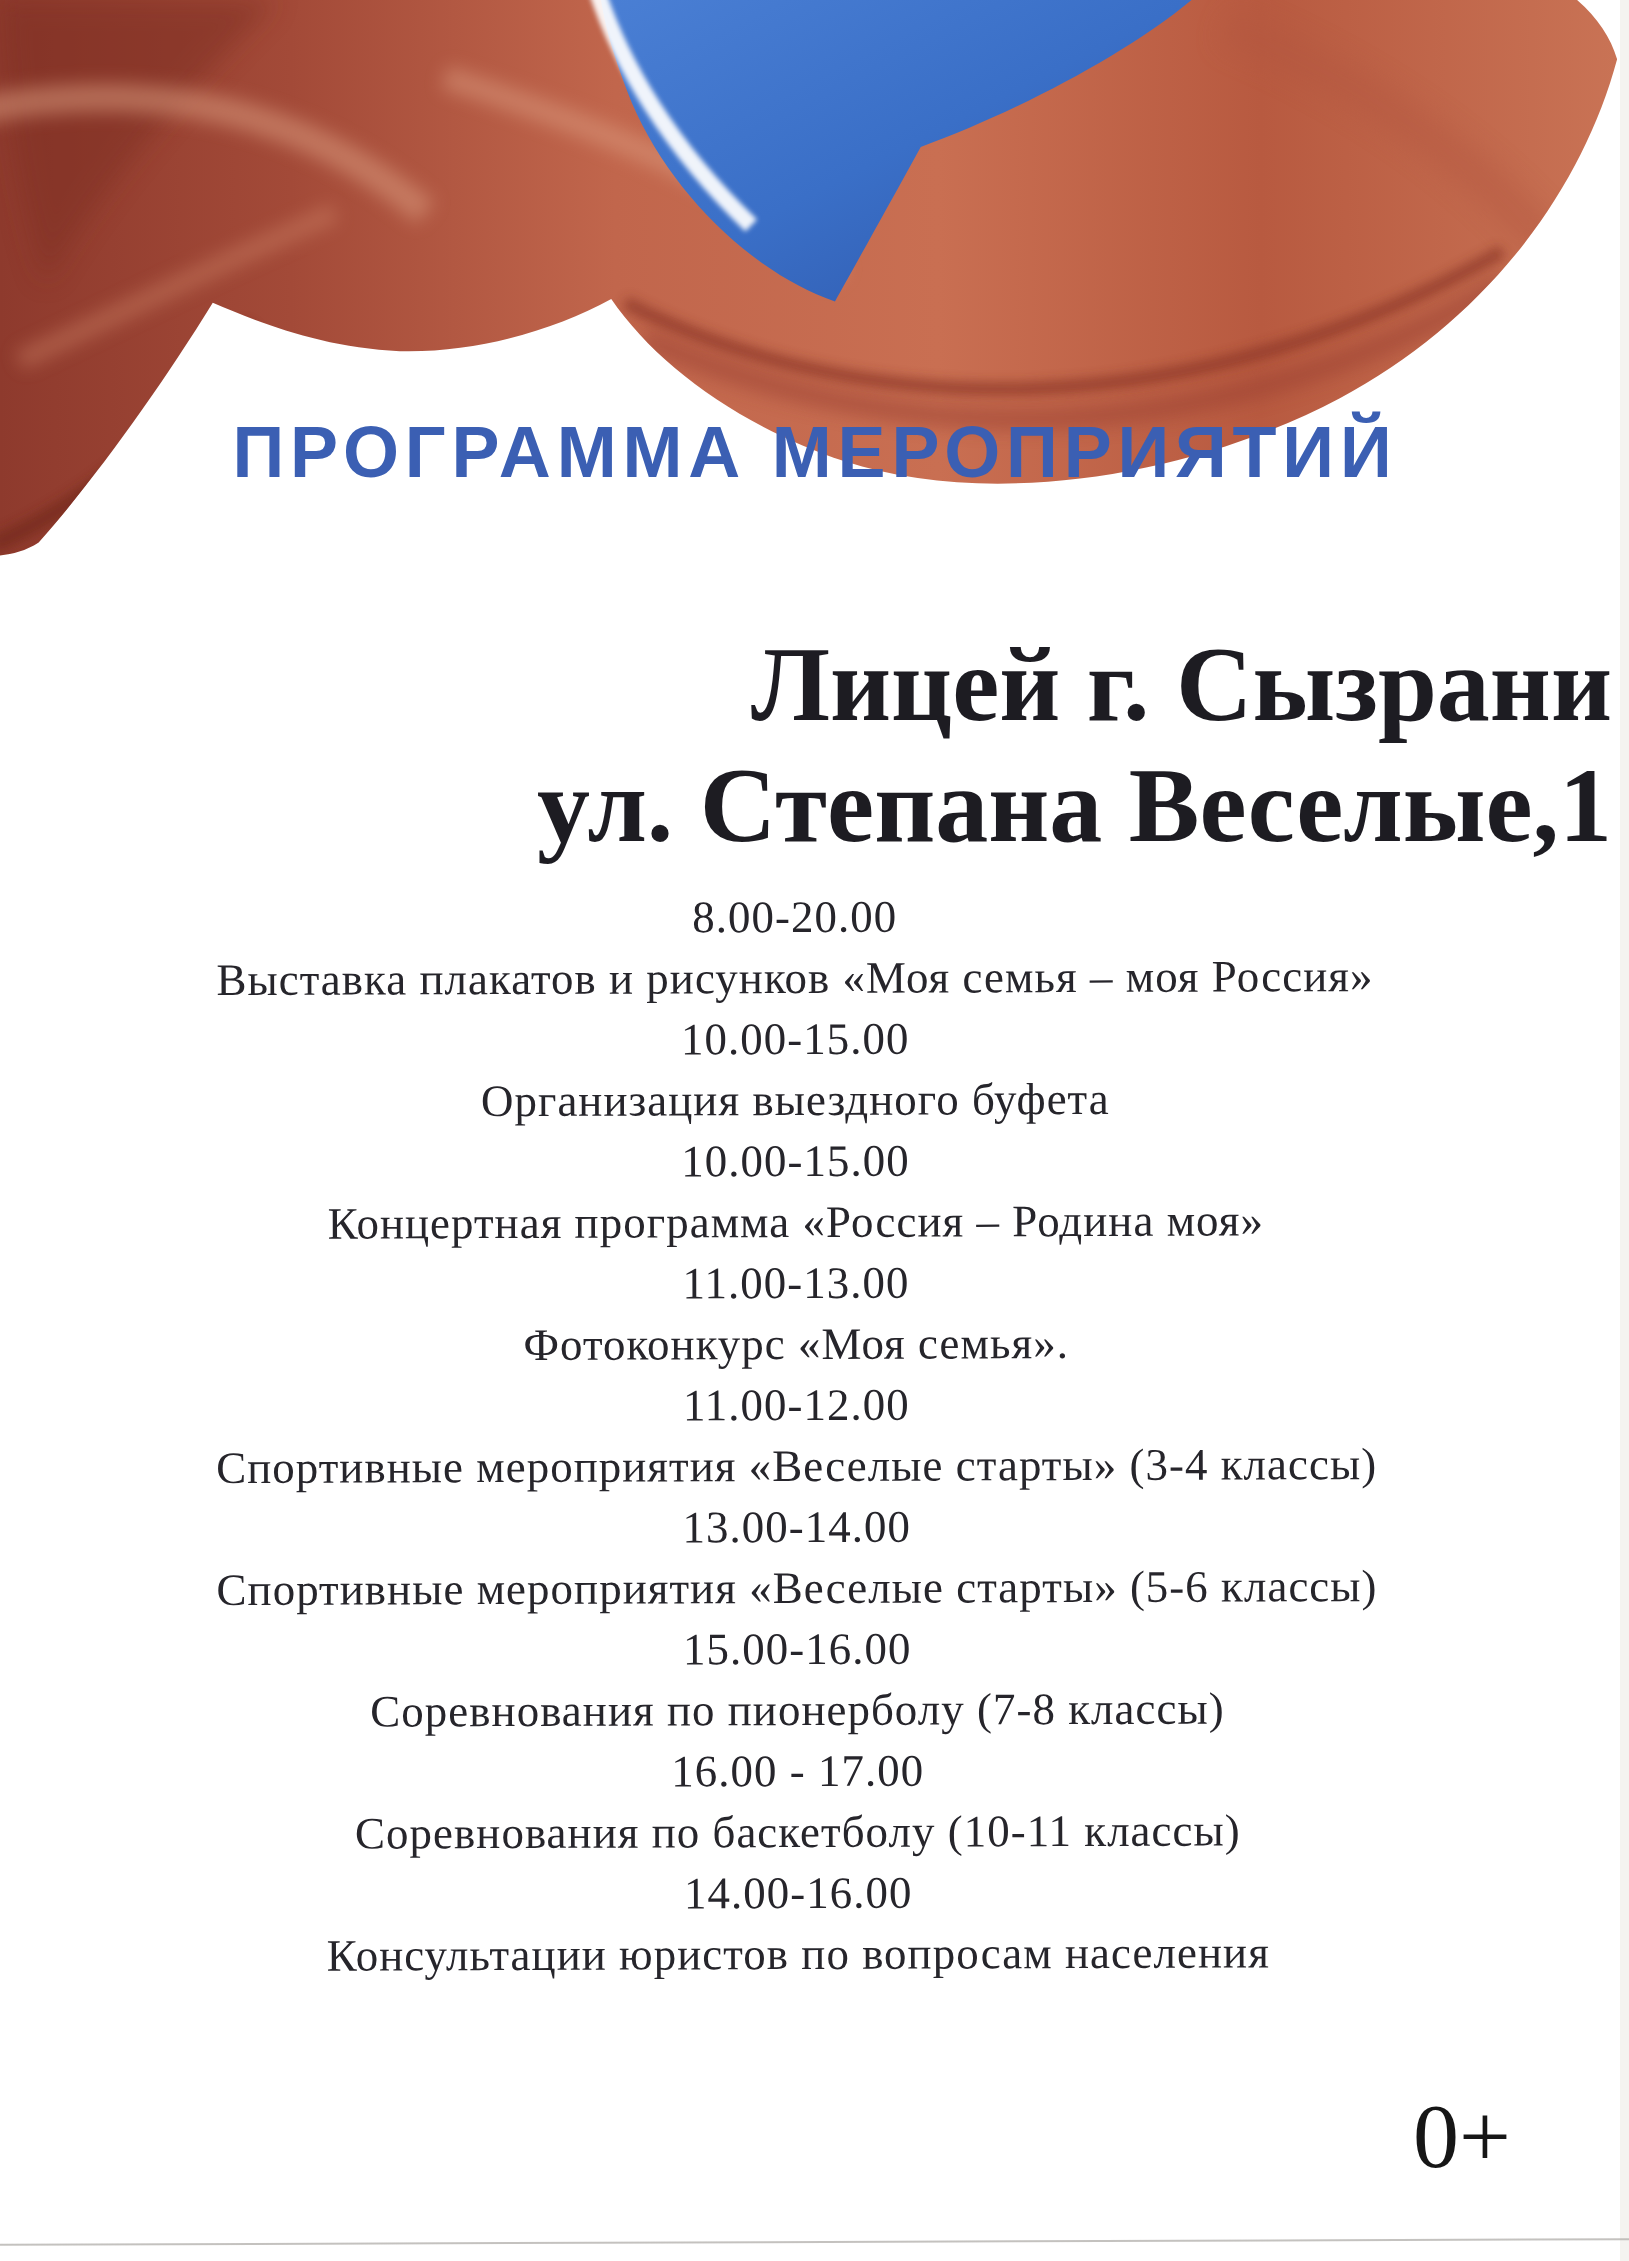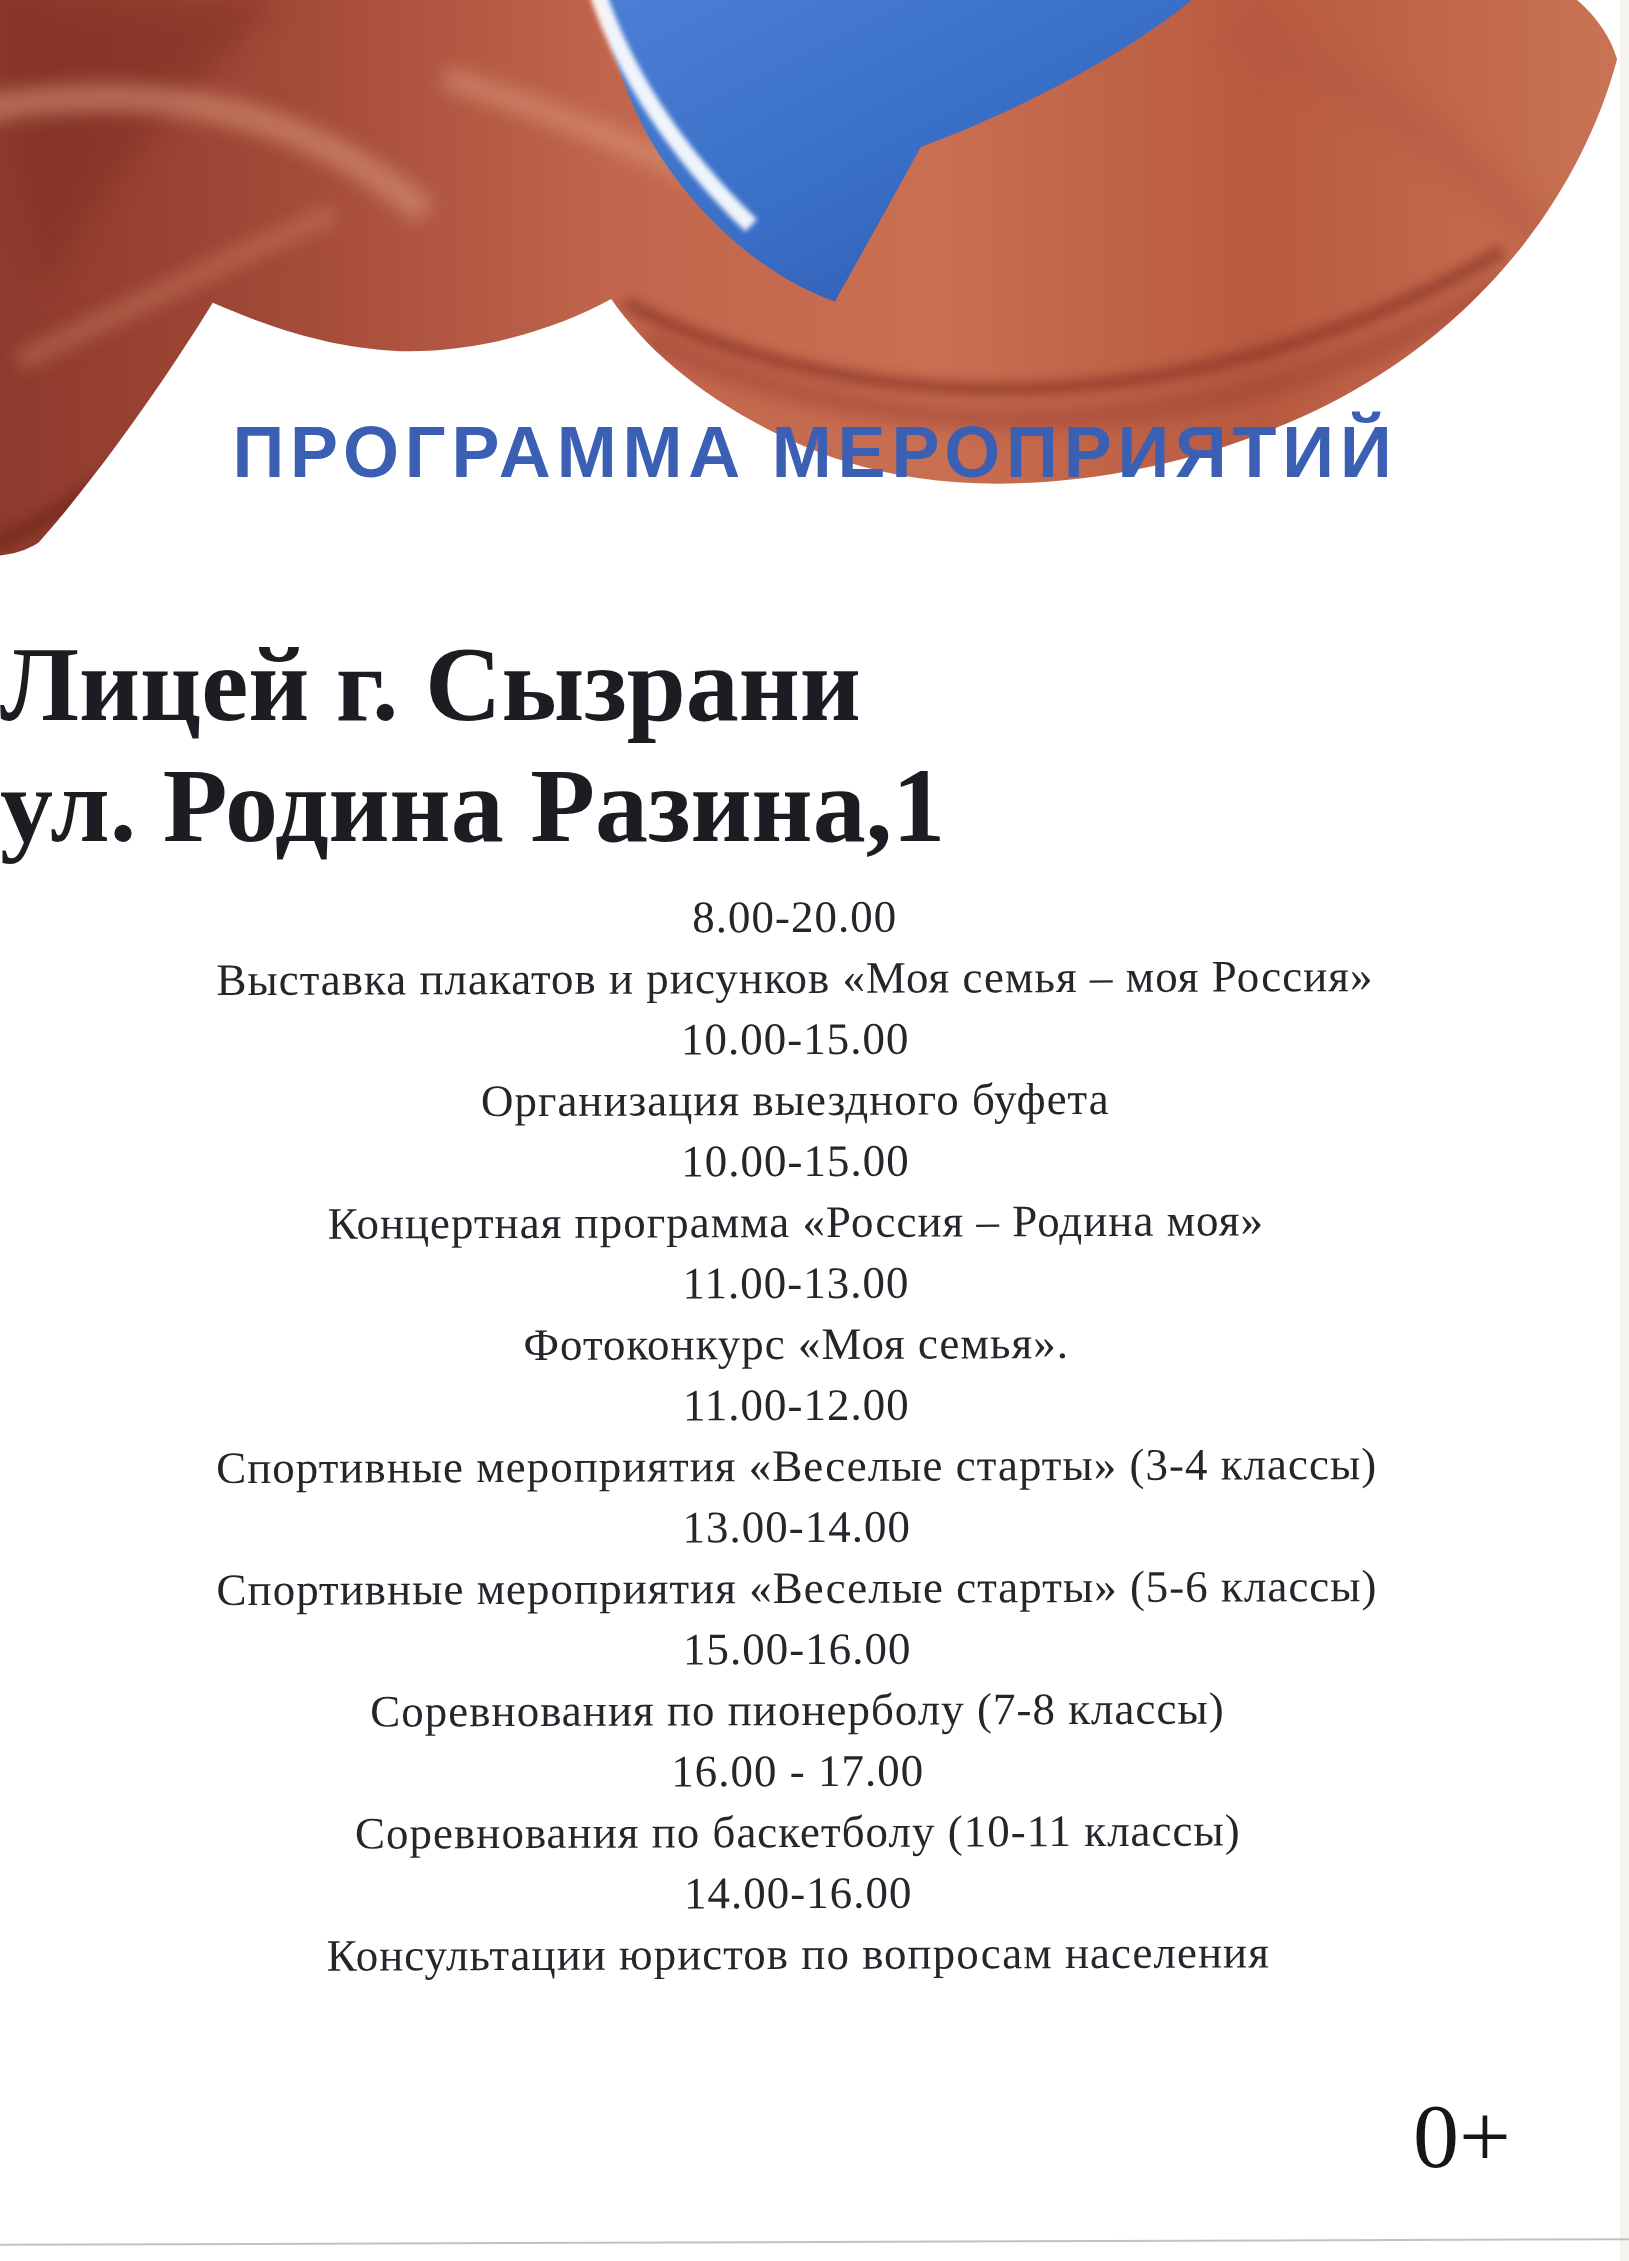--- a/index.html
+++ b/index.html
@@ -58,21 +58,21 @@
     font-weight:700;
     font-size:72px;
     letter-spacing:5.8px;
     color:#3b5fb3;
     line-height:1;
   }
   .venue{
     position:absolute;
     top:624px;left:0;
     width:1612px;
-    text-align:left;
+    text-align:right;
     font-family:"Liberation Serif", serif;
     font-weight:700;
     font-size:106px;
     line-height:121px;
     color:#1d1c22;
   }
   .schedule{
     position:absolute;
     top:887px;left:0;
     width:1593px;
@@ -155,21 +155,21 @@
 
     <path d="M 924,-20 C 962,100 1040,230 1165,350" stroke="#ffffff" stroke-width="26" fill="none" opacity="0.92" filter="url(#b4)"></path>
   </svg>
 
   <div class="scan-edge"></div>
 
   <div class="title">ПРОГРАММА МЕРОПРИЯТИЙ</div>
 
   <div class="venue">
     <div>Лицей г. Сызрани</div>
-    <div>ул. Родина Разина,1</div>
+    <div>ул. Степана Веселые,1</div>
   </div>
 
   <div class="schedule">
     <div>8.00-20.00</div>
     <div>Выставка плакатов и рисунков «Моя семья – моя Россия»</div>
     <div>10.00-15.00</div>
     <div>Организация выездного буфета</div>
     <div>10.00-15.00</div>
     <div>Концертная программа «Россия – Родина моя»</div>
     <div>11.00-13.00</div>

